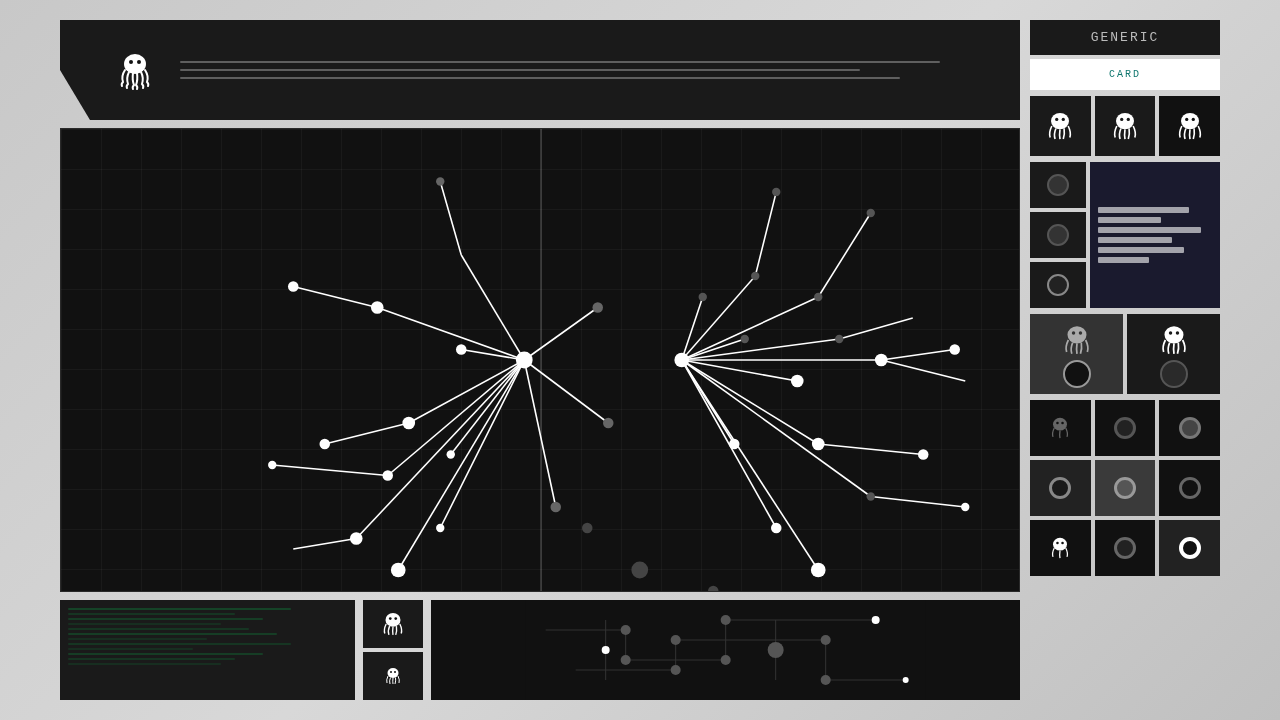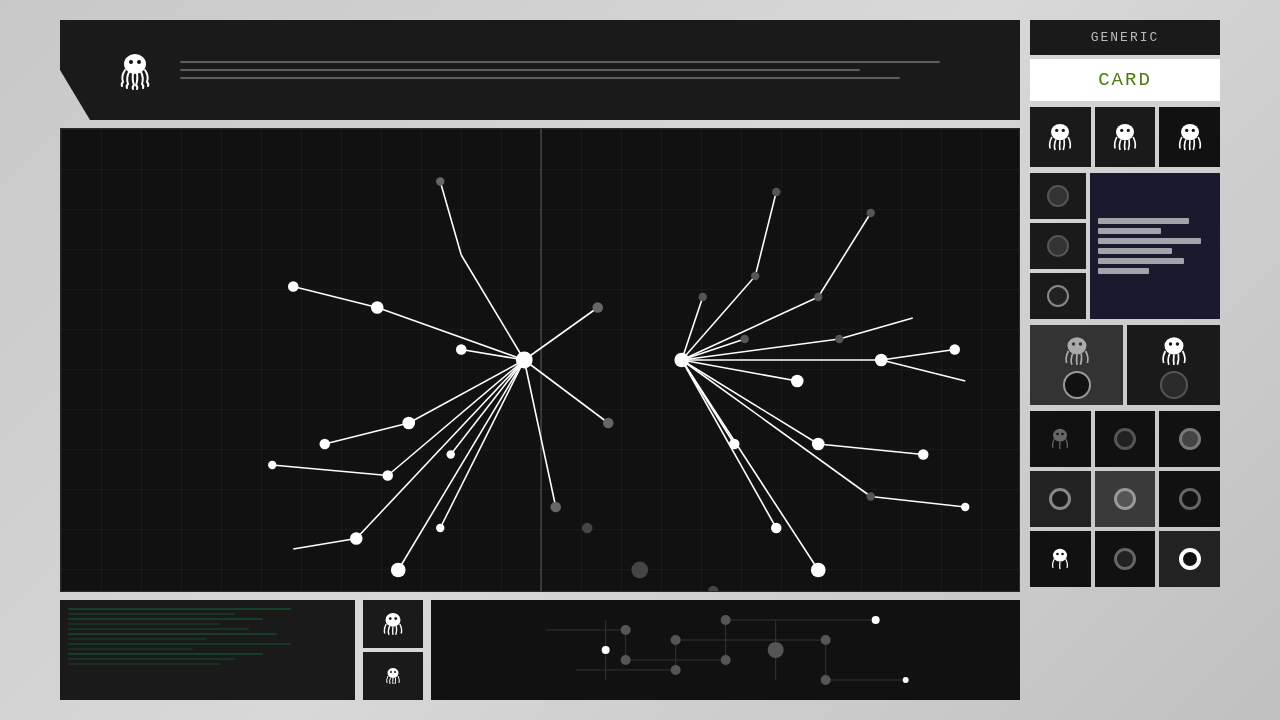--- a/index.html
+++ b/index.html
@@ -163,26 +163,26 @@
       border: none;
       padding: 10px 16px;
       text-align: center;
       font-family: 'Courier New', monospace;
       font-size: 13px;
       letter-spacing: 2px;
       cursor: pointer;
     }
     .btn-card {
       background: #fff;
-      color: #4d7c0f;
+      color: #0f766e;
       border: none;
       padding: 10px 16px;
       text-align: center;
       font-family: 'Courier New', monospace;
-      font-size: 19px;
+      font-size: 10px;
       letter-spacing: 2px;
       cursor: pointer;
     }
 
     
     .icon-row {
       display: flex;
       gap: 4px;
     }
     .icon-cell {

